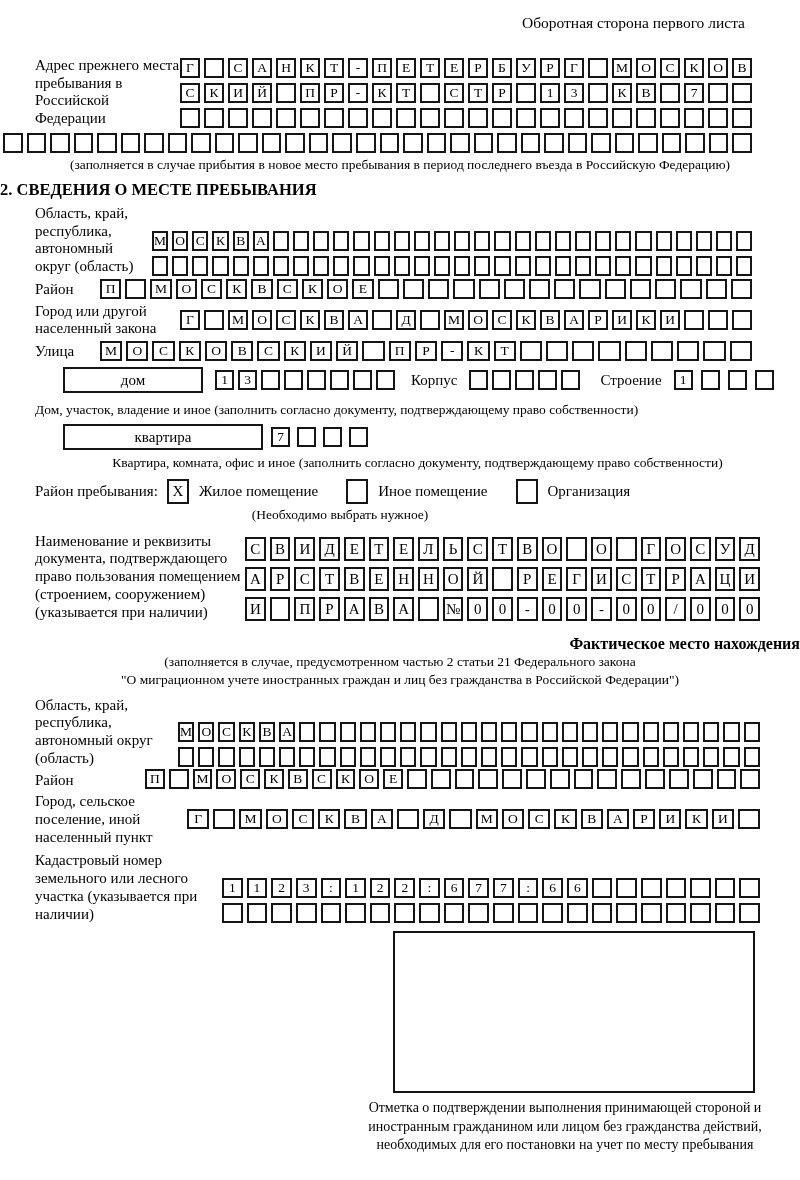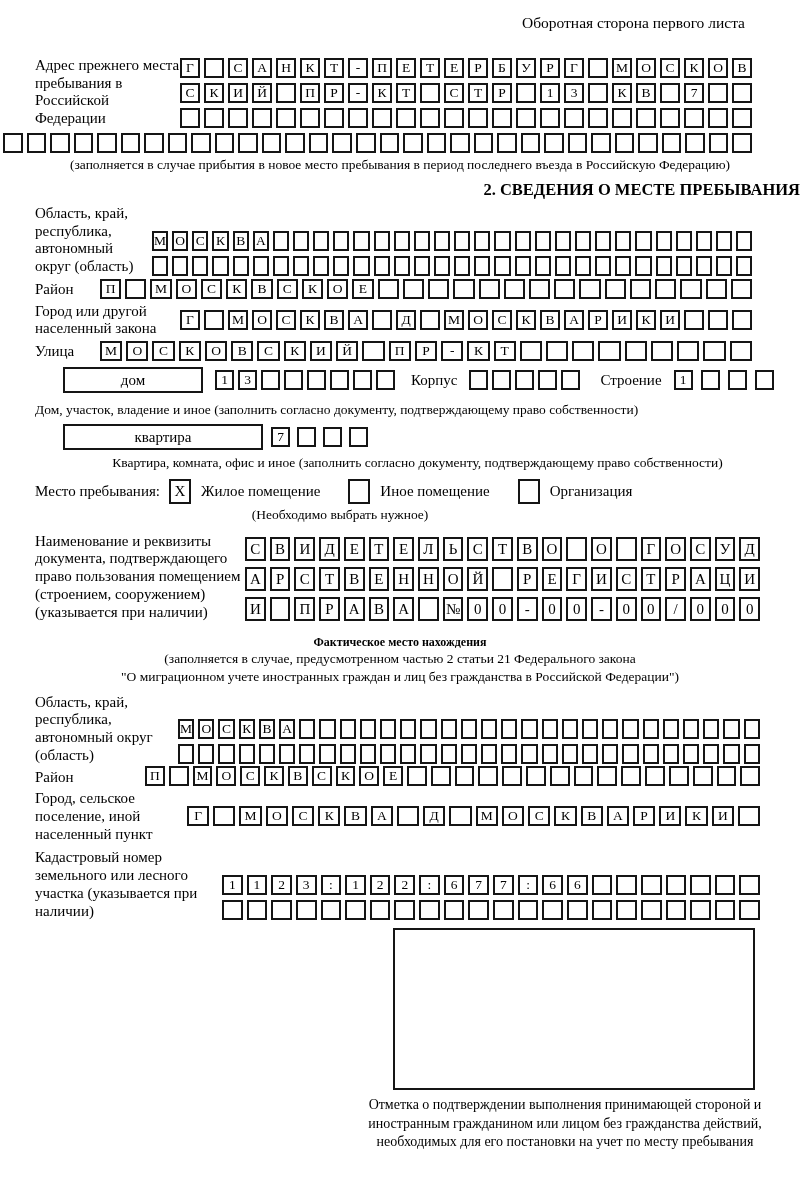--- a/index.html
+++ b/index.html
@@ -11,22 +11,22 @@
   .flabel{font-size:15px;line-height:1.18;padding-top:1px}
   .rows-col{display:flex;flex-direction:column;gap:5px;flex:1}
   .boxes{display:flex;gap:4px}
   .boxes.grow{flex:1}
   .boxes.grow .cb{flex:1}
   .boxes.fixed .cb{flex:0 0 19px}
   .cb{height:20px;border:2px solid #151515;display:flex;align-items:center;
       justify-content:center;font-size:13.5px;overflow:hidden}
   .doc .cb{height:24px;font-size:15px}
   .note{font-size:13.5px;text-align:center;line-height:1.35}
-  .h2{font-size:16.5px;font-weight:bold;text-align:right}
-  .h3{font-size:12px;font-weight:bold;text-align:center}
+  .h2{font-size:16.5px;font-weight:bold;text-align:left}
+  .h3{font-size:16px;font-weight:bold;text-align:right}
   .w65{flex:0 0 65px}.w110{flex:0 0 110px}.w117{flex:0 0 117px}
   .w143{flex:0 0 143px}.w145{flex:0 0 145px}.w152{flex:0 0 152px}
   .w187{flex:0 0 187px}.w210{flex:0 0 210px}
   .wbox{border:2px solid #151515;height:26px;display:flex;align-items:center;
         justify-content:center;font-size:15px}
   .wbox.dom{flex:0 0 140px}
   .wbox.kv{flex:0 0 200px}
   .inline-lbl{font-size:15px;white-space:nowrap}
   .chk{width:22px;height:25px;border:2px solid #151515;display:inline-flex;
        align-items:center;justify-content:center;font-size:15px}
@@ -363,21 +363,21 @@
     <div class="boxes fixed" style="gap:7px">
         <div class="cb">7</div>
         <div class="cb"></div>
         <div class="cb"></div>
         <div class="cb"></div>
       </div>
   </div>
   <div class="note" style="margin:4px 0 0 35px;text-align:center">Квартира, комната, офис и иное (заполнить согласно документу, подтверждающему право собственности)</div>
 
   <div class="frow vcenter stay" style="margin:6px 0 0 35px">
-    <span class="flabel-inline">Место пребывания:</span>
+    <span class="flabel-inline">Район пребывания:</span>
     <span class="chk">X</span>
     <span class="opt">Жилое помещение</span>
     <span class="chk"></span>
     <span class="opt">Иное помещение</span>
     <span class="chk"></span>
     <span class="opt">Организация</span>
   </div>
   <div class="note" style="margin-top:2px;width:680px">(Необходимо выбрать нужное)</div>
 
   <div class="frow" style="margin:8px 40px 0 35px">

